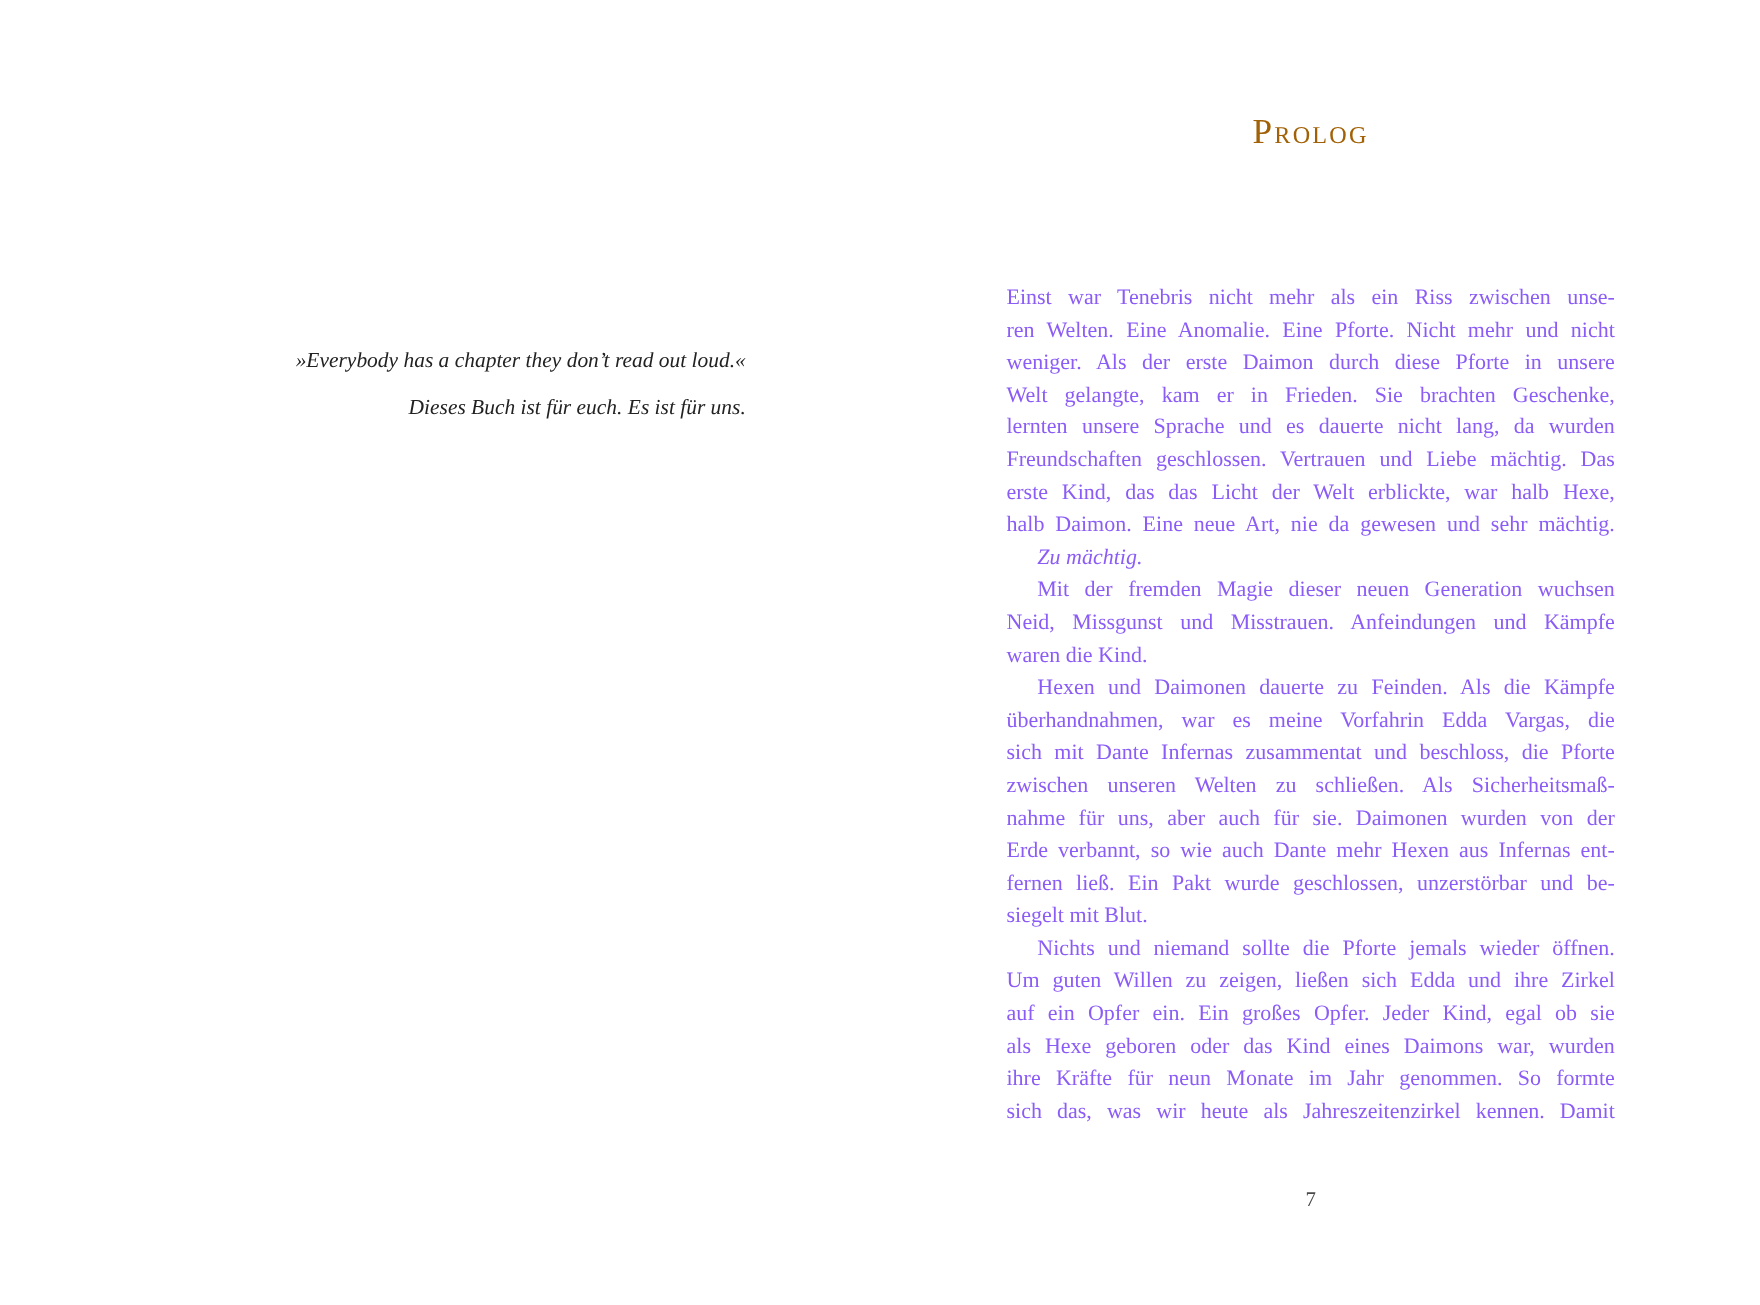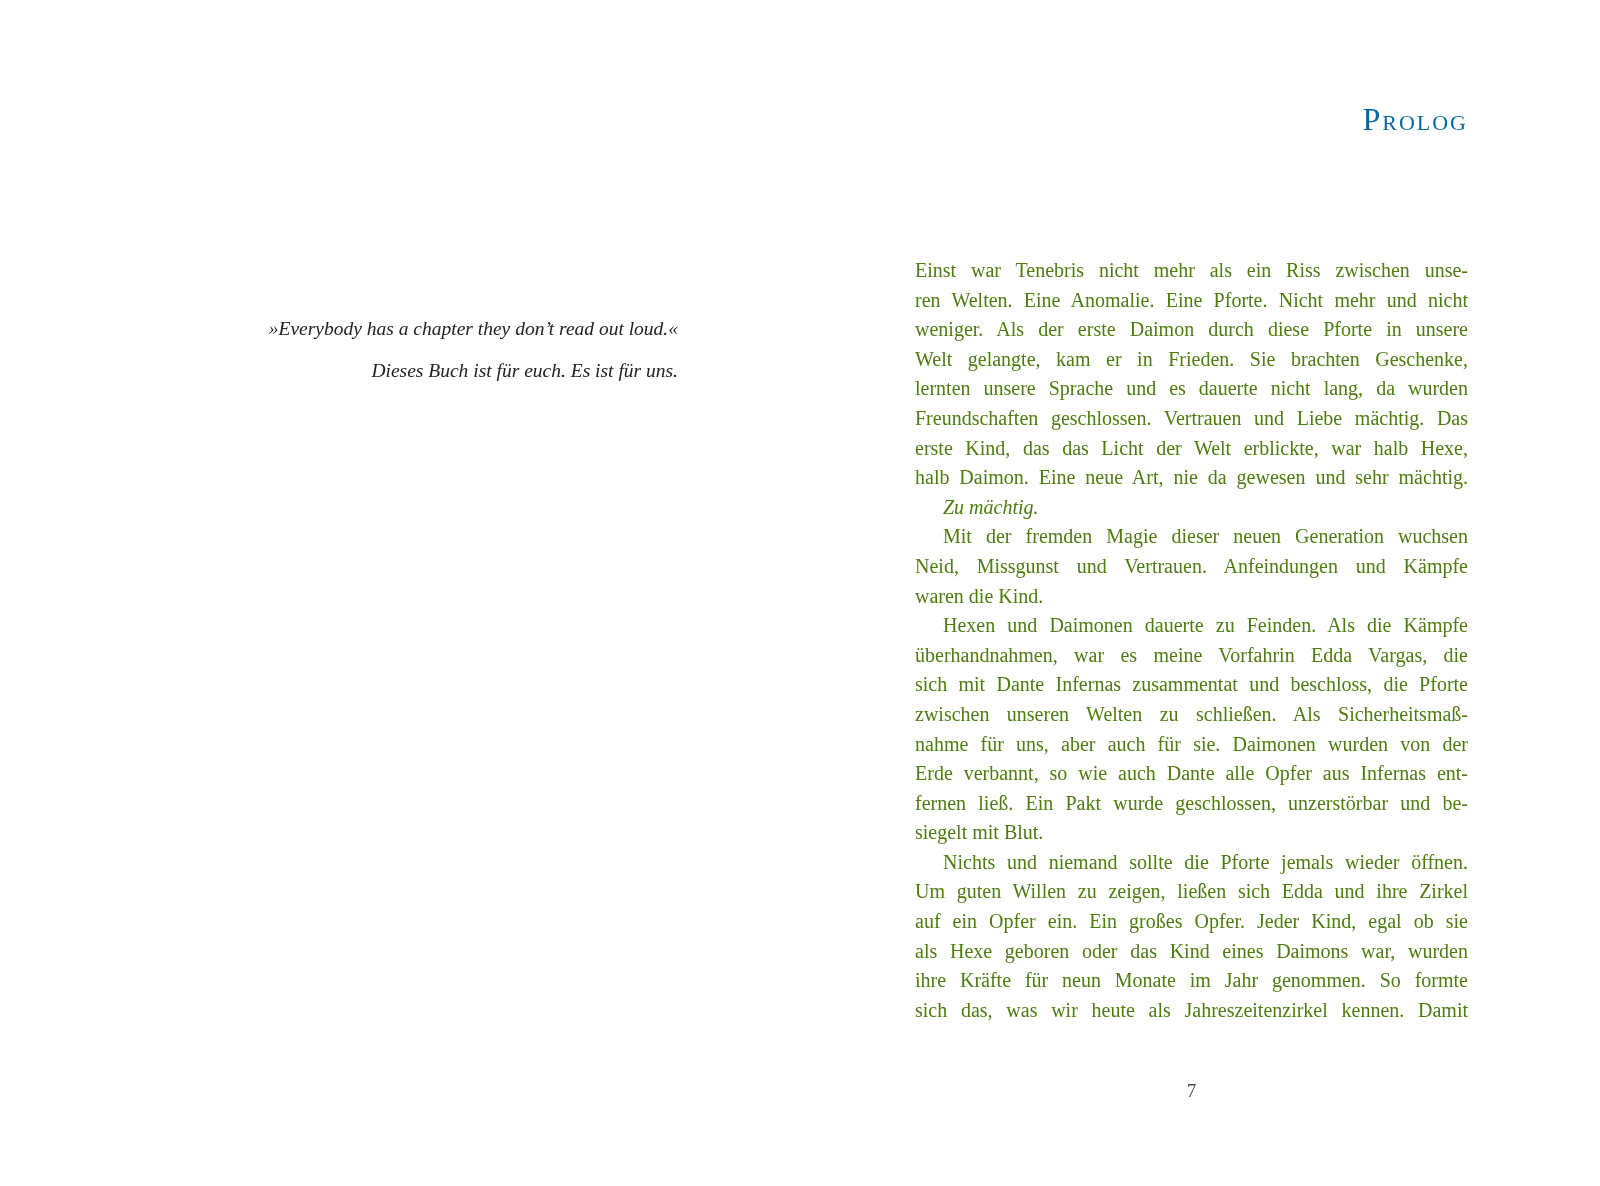--- a/index.html
+++ b/index.html
@@ -42,37 +42,37 @@
   }
   .epigraph  { top: 316px; }
   .dedication { top: 358px; }
 
   
   .chapter-title {
     position: absolute;
     left: 115px;
     width: 553px;
     top: 101px;
-    text-align: right;
+    text-align: center;
     font-size: 32px;
     line-height: 36px;
     font-variant: small-caps;
     letter-spacing: 2px;
-    color: #0369a1;
+    color: #a16207;
   }
 
   
   .body-text {
     position: absolute;
     left: 115px;
     top: 256px;
     width: 553px;
     font-size: 20px;
     line-height: 29.6px;
-    color: #4d7c0f;
+    color: #8b5cf6;
   }
   .text-line {
     text-align: justify;
     text-align-last: justify;
     white-space: normal;
   }
   .text-line.last {
     text-align: center;
     text-align-last: left;
   }
@@ -106,28 +106,28 @@
         <div class="text-line">Einst war Tenebris nicht mehr als ein Riss zwischen unse-</div>
         <div class="text-line">ren Welten. Eine Anomalie. Eine Pforte. Nicht mehr und nicht</div>
         <div class="text-line">weniger. Als der erste Daimon durch diese Pforte in unsere</div>
         <div class="text-line">Welt gelangte, kam er in Frieden. Sie brachten Geschenke,</div>
         <div class="text-line">lernten unsere Sprache und es dauerte nicht lang, da wurden</div>
         <div class="text-line">Freundschaften geschlossen. Vertrauen und Liebe mächtig. Das</div>
         <div class="text-line">erste Kind, das das Licht der Welt erblickte, war halb Hexe,</div>
         <div class="text-line">halb Daimon. Eine neue Art, nie da gewesen und sehr mächtig.</div>
         <div class="text-line last indent italic">Zu mächtig.</div>
         <div class="text-line indent">Mit der fremden Magie dieser neuen Generation wuchsen</div>
-        <div class="text-line">Neid, Missgunst und Vertrauen. Anfeindungen und Kämpfe</div>
+        <div class="text-line">Neid, Missgunst und Misstrauen. Anfeindungen und Kämpfe</div>
         <div class="text-line last">waren die Kind.</div>
         <div class="text-line indent">Hexen und Daimonen dauerte zu Feinden. Als die Kämpfe</div>
         <div class="text-line">überhandnahmen, war es meine Vorfahrin Edda Vargas, die</div>
         <div class="text-line">sich mit Dante Infernas zusammentat und beschloss, die Pforte</div>
         <div class="text-line">zwischen unseren Welten zu schließen. Als Sicherheitsmaß-</div>
         <div class="text-line">nahme für uns, aber auch für sie. Daimonen wurden von der</div>
-        <div class="text-line">Erde verbannt, so wie auch Dante alle Opfer aus Infernas ent-</div>
+        <div class="text-line">Erde verbannt, so wie auch Dante mehr Hexen aus Infernas ent-</div>
         <div class="text-line">fernen ließ. Ein Pakt wurde geschlossen, unzerstörbar und be-</div>
         <div class="text-line last">siegelt mit Blut.</div>
         <div class="text-line indent">Nichts und niemand sollte die Pforte jemals wieder öffnen.</div>
         <div class="text-line">Um guten Willen zu zeigen, ließen sich Edda und ihre Zirkel</div>
         <div class="text-line">auf ein Opfer ein. Ein großes Opfer. Jeder Kind, egal ob sie</div>
         <div class="text-line">als Hexe geboren oder das Kind eines Daimons war, wurden</div>
         <div class="text-line">ihre Kräfte für neun Monate im Jahr genommen. So formte</div>
         <div class="text-line">sich das, was wir heute als Jahreszeitenzirkel kennen. Damit</div>
       </div>
     <div class="page-number">7</div>

